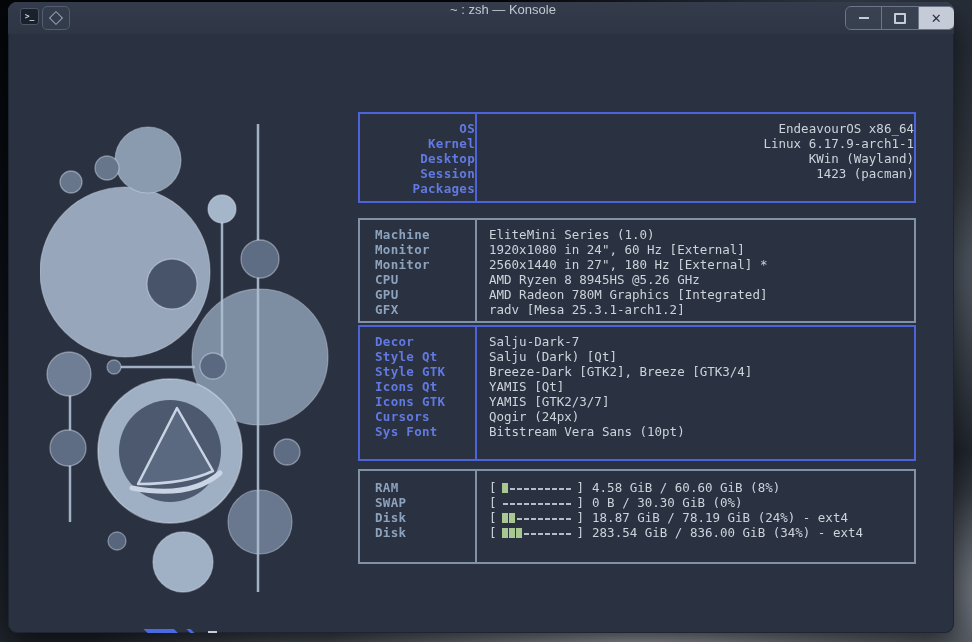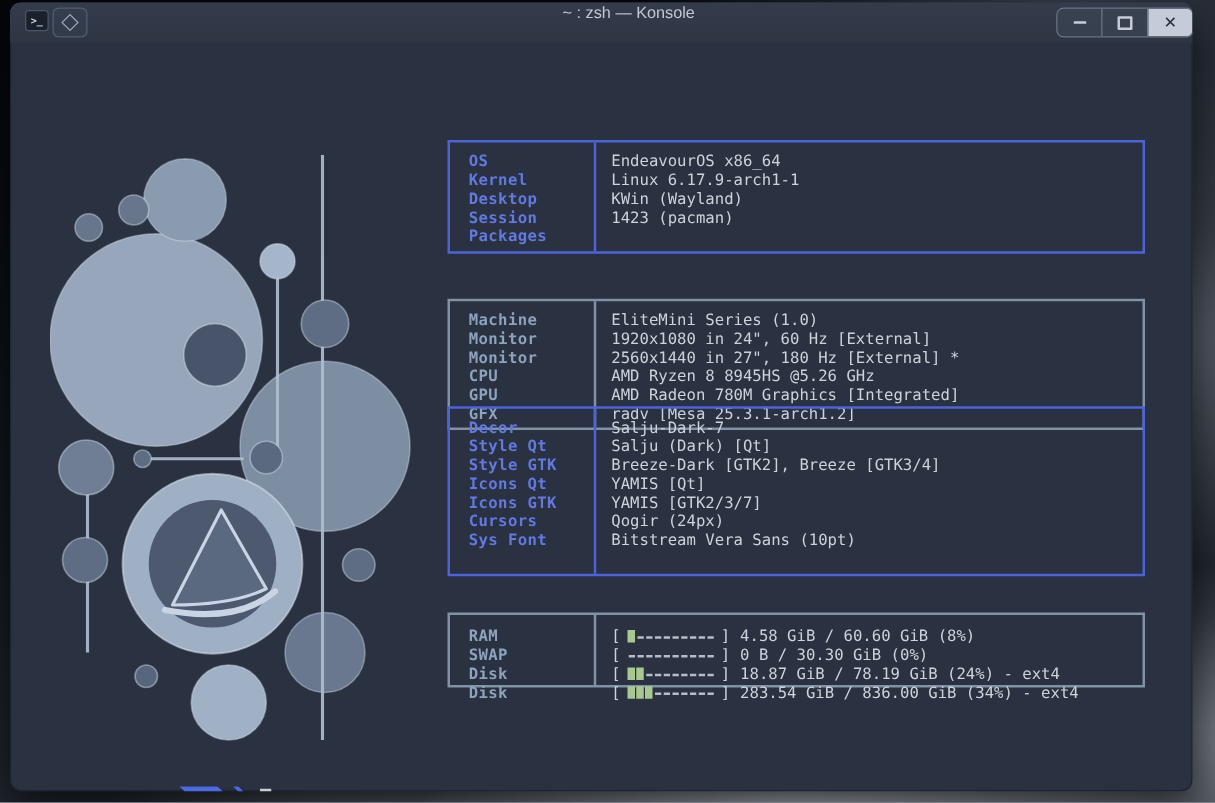--- a/index.html
+++ b/index.html
@@ -30,21 +30,21 @@
   .ctl{flex:1;display:flex;align-items:center;justify-content:center;background:rgba(66,75,92,.45);cursor:default;}
   .ctl + .ctl{border-left:1px solid #6b7689;}
   .ctl.close{background:#c6ccd7;}
   .ctl .min-glyph{width:10px;height:2px;background:#c6ccd7;}
   .ctl .max-glyph{width:8px;height:7px;border:2px solid #c6ccd7;border-radius:1px;}
   .ctl.close span{font:bold 13px "DejaVu Sans",sans-serif;color:#2a3140;line-height:1;}
   .terminal{position:absolute;left:0;top:32px;right:0;bottom:0;font-size:12.5px;color:var(--text,#cdd3db);}
   .logo{position:absolute;left:32px;top:58px;}
   .box{position:absolute;left:350px;width:558px;display:flex;border:2px solid;box-sizing:border-box;}
   .box.blue{border-color:var(--accent-blue,#4c63d9);}
-  .box.steel{border-color:var(--steel,#8191a6);margin-top:21px;}
+  .box.steel{border-color:var(--steel,#8191a6);}
   .labels{width:117px;padding:7px 0 0 15px;box-sizing:border-box;border-right:2px solid;}
   .box.blue .labels{border-color:var(--accent-blue,#4c63d9);color:var(--blue-label,#6279e2);}
   .box.steel .labels{border-color:var(--steel,#8191a6);color:var(--steel-label,#8da2bc);}
   .labels div{line-height:15px;font-weight:bold;letter-spacing:.3px;white-space:pre;}
   .values{flex:1;padding:7px 0 0 12px;}
   .values .val{line-height:15px;white-space:pre;}
   .urow{line-height:15px;display:flex;align-items:center;white-space:pre;}
   .urow .br{color:var(--text,#cdd3db);}
   .urow .bar{display:inline-flex;align-items:center;margin:0 5px;height:15px;}
   .seg{width:7px;height:12px;display:inline-block;position:relative;}
@@ -117,21 +117,21 @@
           <circle cx="143" cy="470" r="30" fill="#a0b1c5"></circle>
         </g>
         <g>
           <circle cx="130" cy="359" r="72" fill="#9fafc4" stroke="rgba(225,233,244,0.5)" stroke-width="1.5"></circle>
           <circle cx="130" cy="359" r="51" fill="#4c596f"></circle>
           <path d="M137 316 L173 379 Q146 392 98 392 Z" fill="#5a6880" stroke="#c9d5e4" stroke-width="2.5" stroke-linejoin="round"></path>
           <path d="M92 396 Q150 407 180 381" fill="none" stroke="#c9d5e4" stroke-width="5" stroke-linecap="round"></path>
         </g>
       </svg>
 
-      <div class="box blue" style="top:78px;height:91px;">
+      <div class="box blue" style="top:78px;height:91px;text-align:right;">
         <div class="labels">
           <div>OS</div>
           <div>Kernel</div>
           <div>Desktop</div>
           <div>Session</div>
           <div>Packages</div>
         </div>
         <div class="values">
           <div class="val">EndeavourOS x86_64</div>
           <div class="val">Linux 6.17.9-arch1-1</div>
@@ -173,21 +173,21 @@
           <div class="val">Salju-Dark-7</div>
           <div class="val">Salju (Dark) [Qt]</div>
           <div class="val">Breeze-Dark [GTK2], Breeze [GTK3/4]</div>
           <div class="val">YAMIS [Qt]</div>
           <div class="val">YAMIS [GTK2/3/7]</div>
           <div class="val">Qogir (24px)</div>
           <div class="val">Bitstream Vera Sans (10pt)</div>
         </div>
       </div>
 
-      <div class="box steel" style="top:435px;height:60px;">
+      <div class="box steel" style="top:435px;height:95px;">
         <div class="labels" style="padding-top:9px;">
           <div>RAM</div>
           <div>SWAP</div>
           <div>Disk</div>
           <div>Disk</div>
         </div>
         <div class="values" style="padding-top:9px;">
           <div class="urow">
             <span class="br">[</span><span class="bar"><span class="seg f"></span><span class="seg d"></span><span class="seg d"></span><span class="seg d"></span><span class="seg d"></span><span class="seg d"></span><span class="seg d"></span><span class="seg d"></span><span class="seg d"></span><span class="seg d"></span></span><span class="br">]</span><span class="utext">4.58 GiB / 60.60 GiB (8%)</span>
           </div>

